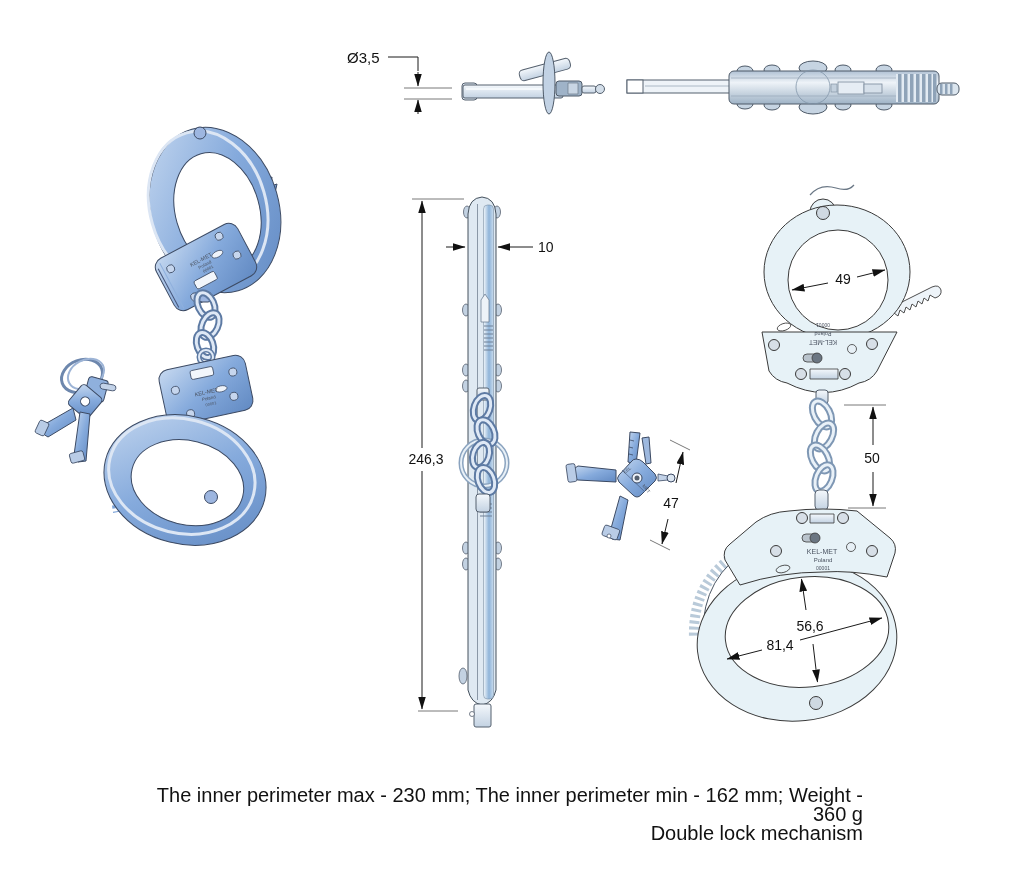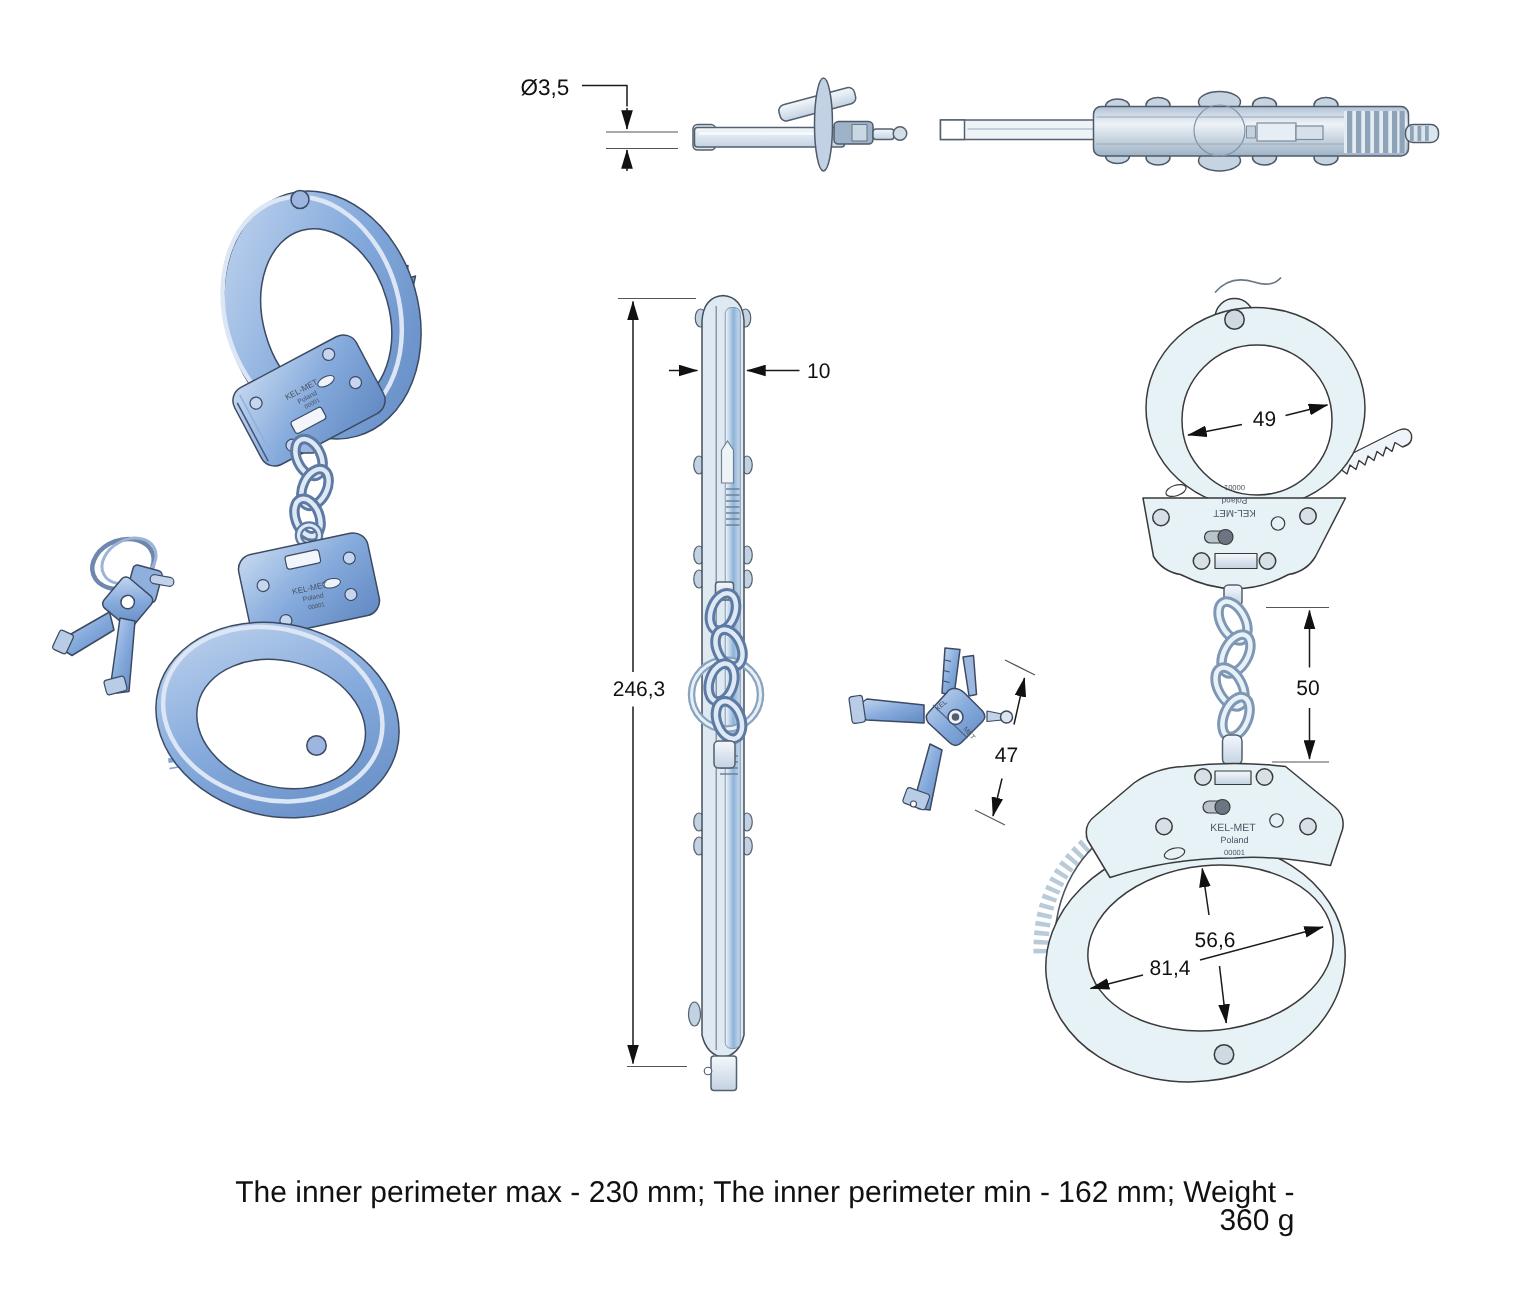--- a/index.html
+++ b/index.html
@@ -372,14 +372,15 @@
         <line x1="762" y1="650" x2="727" y2="659" stroke="#1a1a1a" stroke-width="1" marker-end="url(#arr)"></line>
         <line x1="800" y1="640" x2="882" y2="618" stroke="#1a1a1a" stroke-width="1" marker-end="url(#arr)"></line>
         <text class="dim-text" x="780" y="650" text-anchor="middle">81,4</text>
       </g>
     </g>
   </g>
 </svg>
 
 <div class="notes">
   <div>The inner perimeter max - 230 mm; The inner perimeter min - 162 mm; Weight - 360 g</div>
+  <div>Double lock mechanism</div>
 </div>
 </div>
 
 </body></html>

